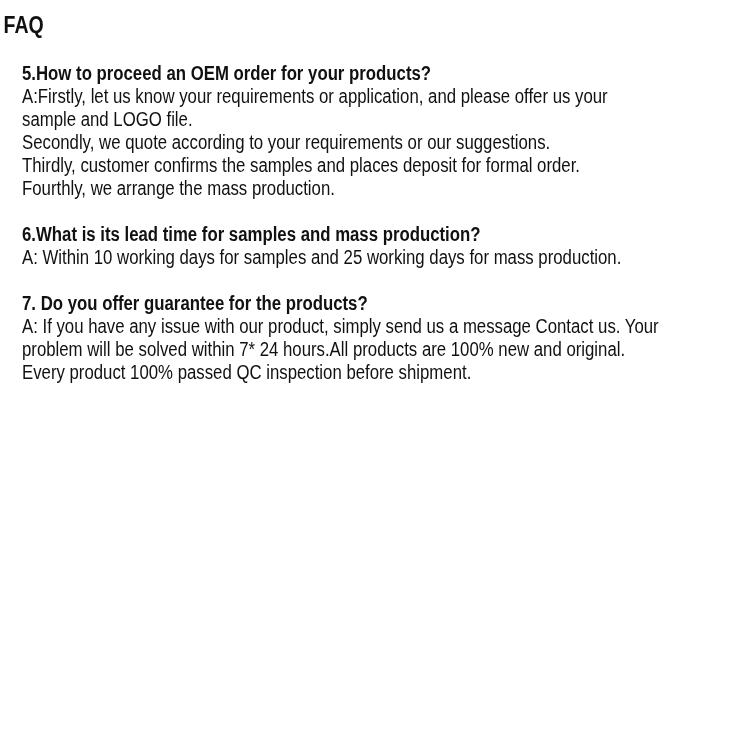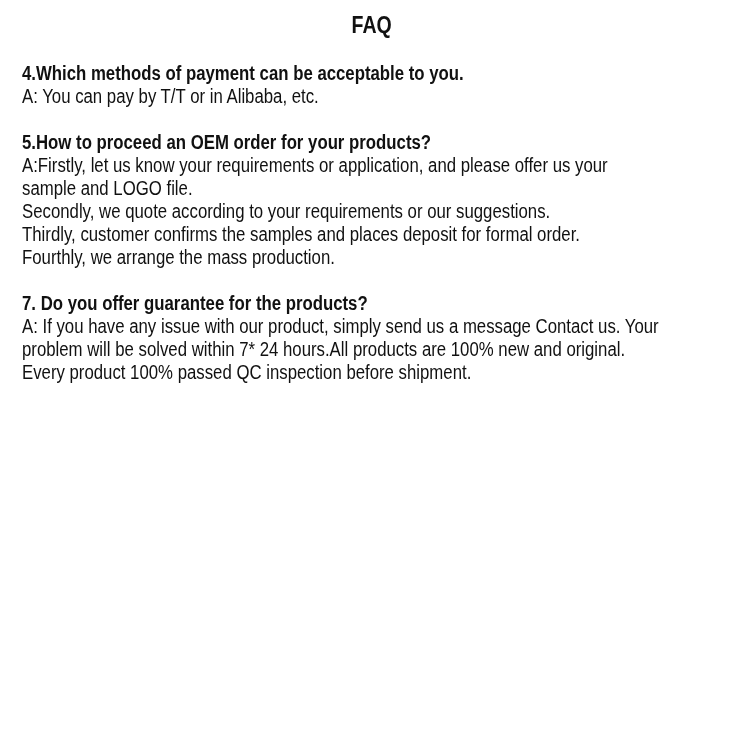--- a/index.html
+++ b/index.html
@@ -13,21 +13,21 @@
       position: relative;
       overflow: hidden;
       color: #111111;
       font-family: "Liberation Sans", sans-serif;
     }
     .title {
       position: absolute;
       top: 10px;
       left: 0;
       width: 744px;
-      text-align: center;
+      text-align: left;
       font-size: 23px;
       font-weight: bold;
       line-height: 30px;
     }
     .title span {
       display: inline-block;
       transform: scaleX(0.85);
     }
     .faq-list {
       position: absolute;
@@ -59,34 +59,34 @@
 
 <div class="title">
   <span>FAQ</span>
 </div>
 
 <div class="faq-list">
 
 
 
 
-  <div class="faq-item">
-    <span class="line question">4.Which methods of payment can be acceptable to you.</span>
-    <span class="line answer">A: You can pay by T/T or in Alibaba, etc.</span>
-  </div>
 
   <div class="faq-item">
     <span class="line question">5.How to proceed an OEM order for your products?</span>
     <span class="line answer">A:Firstly, let us know your requirements or application, and please offer us your</span>
     <span class="line answer">sample and LOGO file.</span>
     <span class="line answer">Secondly, we quote according to your requirements or our suggestions.</span>
     <span class="line answer">Thirdly, customer confirms the samples and places deposit for formal order.</span>
     <span class="line answer">Fourthly, we arrange the mass production.</span>
   </div>
 
+  <div class="faq-item">
+    <span class="line question">6.What is its lead time for samples and mass production?</span>
+    <span class="line answer">A: Within 10 working days for samples and 25 working days for mass production.</span>
+  </div>
 
   <div class="faq-item">
     <span class="line question">7. Do you offer guarantee for the products?</span>
     <span class="line answer">A: If you have any issue with our product, simply send us a message Contact us. Your</span>
     <span class="line answer">problem will be solved within 7* 24 hours.All products are 100% new and original.</span>
     <span class="line answer">Every product 100% passed QC inspection before shipment.</span>
   </div>
 
 </div>
 

